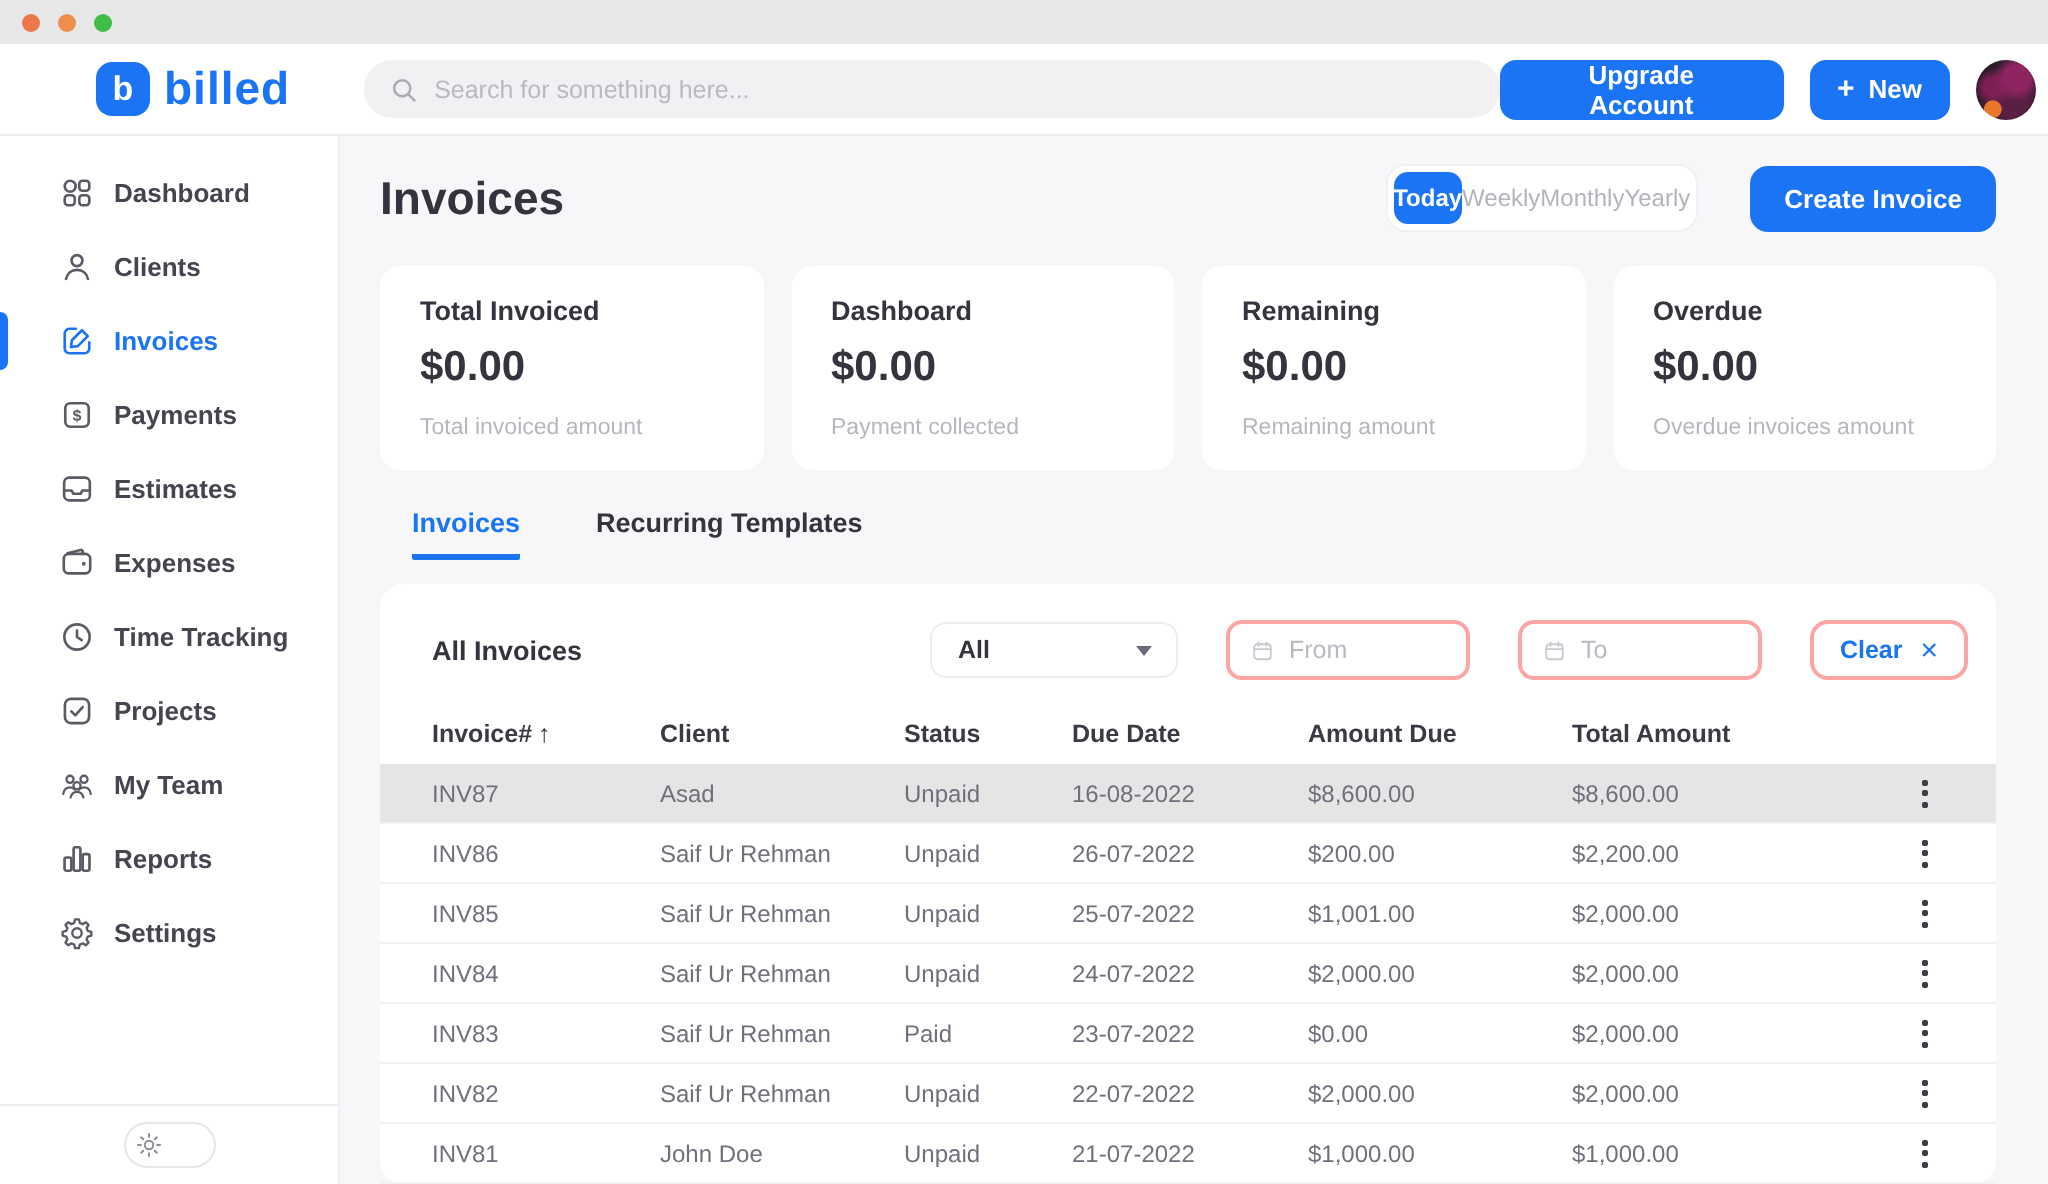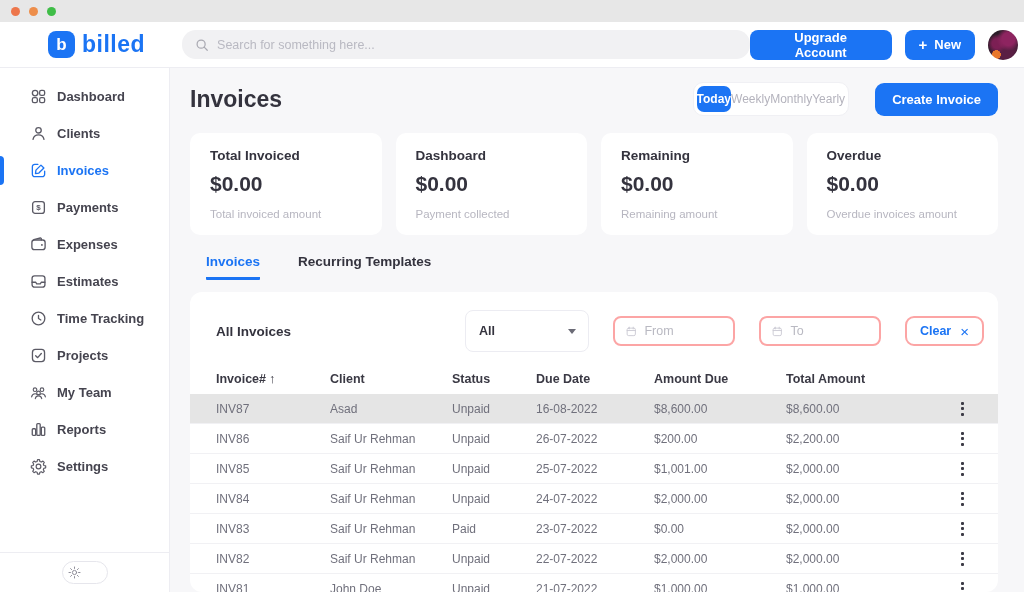--- a/index.html
+++ b/index.html
@@ -80,21 +80,21 @@
 
   .tabs { display:flex; gap:38px; margin-left:16px; flex:none; }
   .tab { font-size:13.5px; font-weight:bold; color:#34333e; padding-bottom:8px; cursor:pointer;
     border-bottom:3px solid transparent; border-radius:1px; }
   .tab.active { color:#1b74f4; border-bottom-color:#1b74f4; }
 
   .panel { margin-top:12px; background:#fff; border-radius:12px; flex:1; min-height:0;
     padding-top:18px; }
   .filter-row { display:flex; align-items:center; padding:0 14px 0 26px; margin-bottom:12px; }
   .section-title { font-size:13.5px; font-weight:bold; color:#34333e; }
-  .select { margin-left:auto; width:124px; height:42px; border:1px solid #ececf2; border-radius:8px;
+  .select { margin-left:auto; width:124px; height:28px; border:1px solid #ececf2; border-radius:8px;
     background:#fff; display:flex; align-items:center; justify-content:space-between;
     padding:0 12px 0 13px; font-size:12.5px; font-weight:bold; color:#34333e; cursor:pointer; }
   .caret { width:0; height:0; border-left:4px solid transparent; border-right:4px solid transparent;
     border-top:5px solid #6b6b76; }
   .date-input { margin-left:24px; width:122px; height:30px; border:2px solid #fca5a5; border-radius:8px;
     background:#fff; display:flex; align-items:center; gap:8px; padding:0 11px; }
   .date-input input { border:none; outline:none; width:100%; font-size:12.5px; color:#55545f;
     font-family:"Liberation Sans",sans-serif; }
   .date-input input::placeholder { color:#b9b9c2; }
   .clear-btn { margin-left:24px; height:30px; padding:0 13px; background:#fff;
@@ -172,32 +172,32 @@
       </div>
       <div class="nav-item">
         <svg class="icn" width="17" height="17" viewBox="0 0 18 18">
           <rect x="2.8" y="2.8" width="12.4" height="12.4" rx="2.6"></rect>
           <text x="9" y="12" text-anchor="middle" font-size="8.5" style="stroke:none;fill:#5b5a65;font-family:'Liberation Sans',sans-serif">$</text>
         </svg>
         <span>Payments</span>
       </div>
       <div class="nav-item">
         <svg class="icn" width="17" height="17" viewBox="0 0 18 18">
+          <rect x="2.2" y="3" width="13.6" height="12" rx="2.6"></rect>
+            <path d="M2.2 9.8h3.9l1 1.7h3.8l1-1.7h3.9"></path>
+        </svg>
+        <span>Estimates</span>
+      </div>
+      <div class="nav-item">
+        <svg class="icn" width="17" height="17" viewBox="0 0 18 18">
           <rect x="2" y="4.2" width="14" height="10.3" rx="2.6"></rect>
             <path d="M12 4.2V3a.9.9 0 0 0-1.1-.9L4 3.8"></path>
             <circle cx="12.6" cy="9.4" r="1" style="fill:#5b5a65;stroke:none"></circle>
         </svg>
         <span>Expenses</span>
-      </div>
-      <div class="nav-item">
-        <svg class="icn" width="17" height="17" viewBox="0 0 18 18">
-          <rect x="2.2" y="3" width="13.6" height="12" rx="2.6"></rect>
-            <path d="M2.2 9.8h3.9l1 1.7h3.8l1-1.7h3.9"></path>
-        </svg>
-        <span>Estimates</span>
       </div>
       <div class="nav-item">
         <svg class="icn" width="17" height="17" viewBox="0 0 18 18">
           <circle cx="9" cy="9" r="6.7"></circle>
             <path d="M9 5.6V9l2.5 1.6"></path>
         </svg>
         <span>Time Tracking</span>
       </div>
       <div class="nav-item">
         <svg class="icn" width="17" height="17" viewBox="0 0 18 18">

